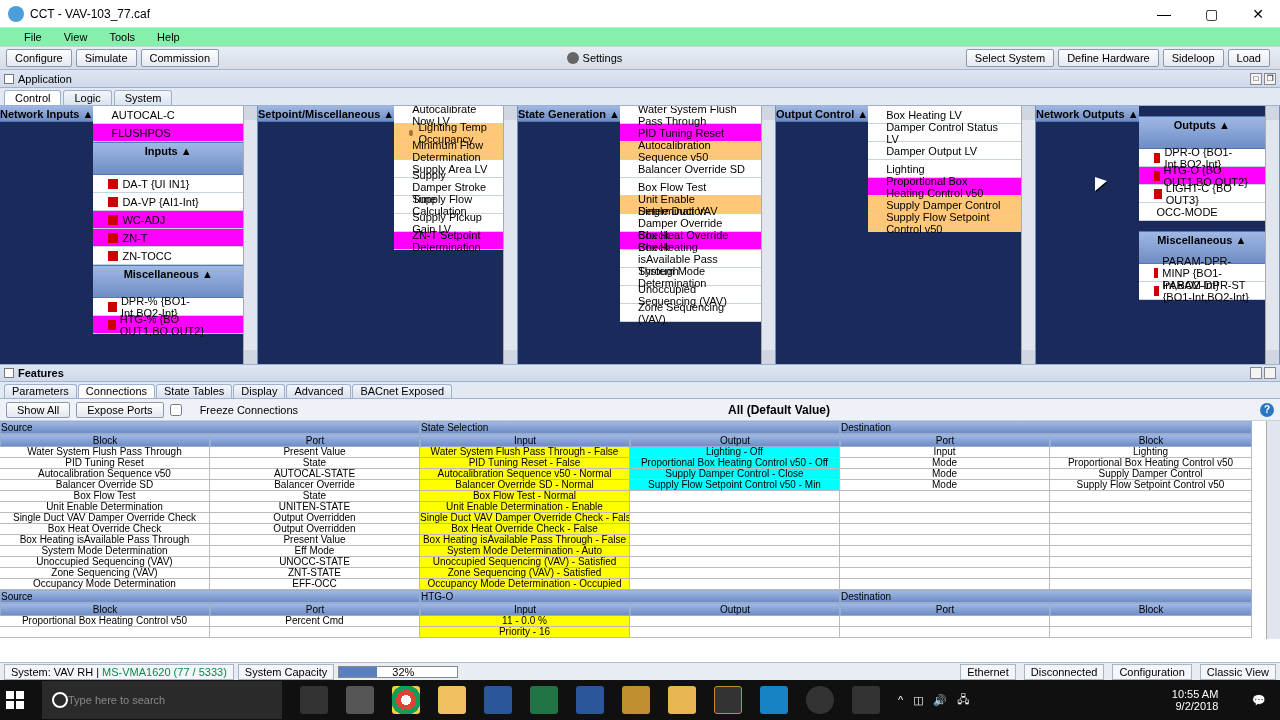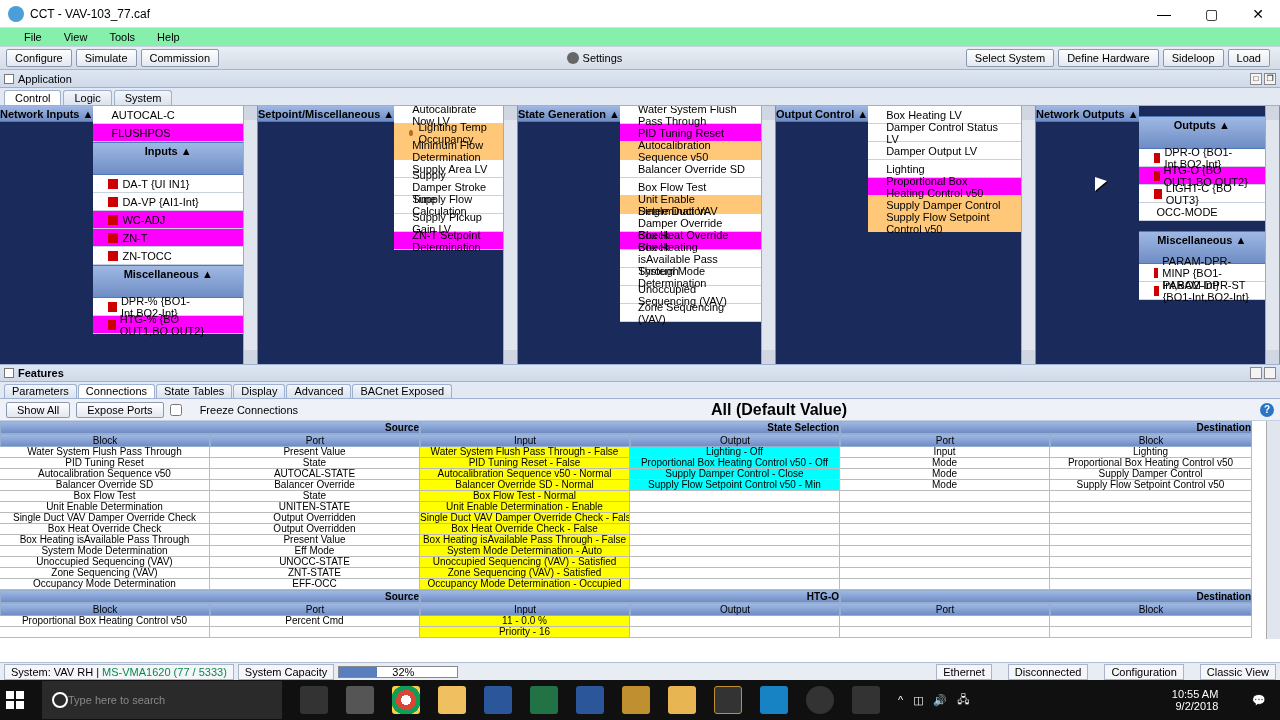--- a/index.html
+++ b/index.html
@@ -42,39 +42,39 @@
 .feat .boxicon{display:inline-block;width:10px;height:10px;background:#fff;border:1px solid #777;margin-right:4px}
 .feat .winctrl{margin-left:auto;display:flex;gap:2px}
 .feat .winctrl span{width:12px;height:12px;border:1px solid #888;background:#f4f4f4}
 .ftabs{height:17px;background:#e3e9f2;display:flex;padding:2px 4px 0;gap:1px;border-bottom:1px solid #9eb0d0}
 .ftab{background:linear-gradient(#f3f6fb,#dbe3ee);border:1px solid #9eb0d0;border-bottom:none;padding:0 7px;font-size:11px;cursor:pointer;border-radius:3px 3px 0 0}
 .ftab.active{background:#fff}
 .fbar{height:22px;background:#eef2f8;display:flex;align-items:center;padding:0 6px;gap:6px;border-bottom:1px solid #c8d1de}
 .fbar .btn{background:linear-gradient(#fefefe,#e3e8f0);border:1px solid #8a99b0;padding:1px 10px;font-size:11px;cursor:pointer;border-radius:2px}
 .fbar .chk{display:flex;gap:18px;cursor:pointer}
 .fbar .chk input{width:12px;height:12px}
-.fbar .mid{flex:1;text-align:center;font-weight:bold;font-size:16px}
+.fbar .mid{flex:1;text-align:center;font-weight:bold;font-size:12px}
 .fbar .help{width:14px;height:14px;background:#2b76c4;color:#fff;border-radius:50%;text-align:center;line-height:14px;cursor:pointer;font-weight:bold;font-size:10px}
 .grid{height:218px;overflow:auto;position:relative}
 .ghrow{display:flex;height:13px}
 .ghrow>div{border:1px solid #98aed0;text-align:center;font-size:10px;line-height:11px;background:linear-gradient(#9fb8e4,#6f8dc5);overflow:hidden}
 .gdrow{display:flex;height:11px}
 .gdrow>div{border-right:1px solid #bbb;border-bottom:1px solid #bbb;text-align:center;font-size:10px;line-height:10px;background:#fff;overflow:hidden;white-space:nowrap}
 .gdrow>.yel{background:#ffff00}
 .gdrow>.cyn{background:#00ffff}
 .c-src1{width:210px}.c-src2{width:210px}.c-ss1{width:210px}.c-ss2{width:210px}.c-dst1{width:210px}.c-dst2{width:202px}
 .grp{display:flex;height:13px}
-.grp>div{border:1px solid #98aed0;background:linear-gradient(#9fb8e4,#6f8dc5);text-align:right;font-size:10px;line-height:11px;font-weight:bold}
+.grp>div{border:1px solid #98aed0;background:linear-gradient(#9fb8e4,#6f8dc5);text-align:left;font-size:10px;line-height:11px;font-weight:normal}
 .gs{width:420px}.gm{width:420px}.gd{width:412px}
 .gscr{position:absolute;right:0;top:0;bottom:0;width:14px;background:#e0e5ee;border-left:1px solid #aaa}
 .status{position:absolute;bottom:40px;left:0;right:0;height:18px;background:#e8ecf3;border-top:1px solid #b0bdd0;display:flex;align-items:center;padding:0 4px;font-size:10px;gap:4px}
 .status .box{border:1px solid #a8b5c8;background:#f4f6fa;padding:1px 6px}
 .status .prog{width:120px;height:12px;border:1px solid #888;background:#fff;position:relative}
 .status .prog .fill{position:absolute;left:0;top:0;bottom:0;width:32%;background:#5a7fc0}
-.status .right{margin-left:auto;display:flex;gap:16px}
+.status .right{margin-left:auto;display:flex;gap:8px}
 .taskbar{position:absolute;bottom:0;left:0;right:0;height:40px;background:#101010;display:flex;align-items:center;padding:0 6px;gap:18px}
 .taskbar .win{width:18px;height:18px;display:grid;grid-template:1fr 1fr/1fr 1fr;gap:2px}
 .taskbar .win span{background:#fff}
 .taskbar .search{flex:0 0 240px;height:38px;background:#2a2a2a;display:flex;align-items:center;padding:0 10px;color:#888;}
 .taskbar .search .circ{width:16px;height:16px;border:2px solid #fff;border-radius:50%}
 .taskbar .ticon{width:28px;height:28px;background:#333;border-radius:3px}
 .taskbar .time{margin-left:auto;color:#fff;text-align:right;font-size:10px;line-height:12px;padding-right:8px}
 .taskbar .tray{color:#fff;display:flex;gap:10px;align-items:center;font-size:12px}
 .cursor{position:absolute;left:1095px;top:177px;width:14px;height:18px;pointer-events:none;z-index:99}
 .cursor::before{content:"";position:absolute;border-left:12px solid #fff;border-top:4px solid transparent;border-bottom:10px solid transparent;filter:drop-shadow(1px 1px 0 #000)}

